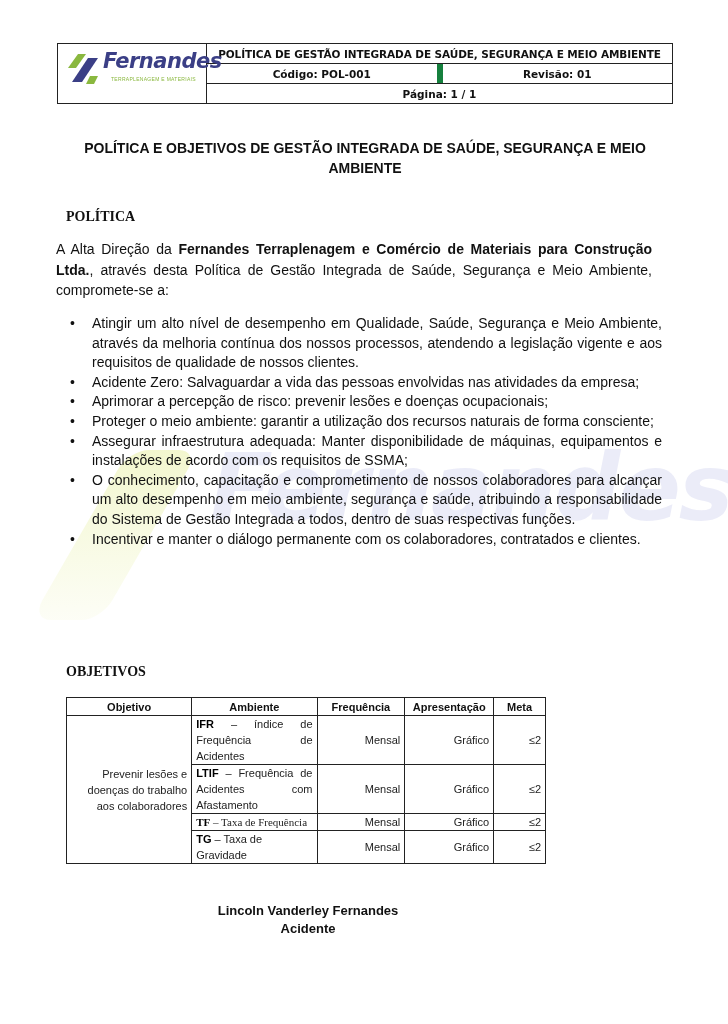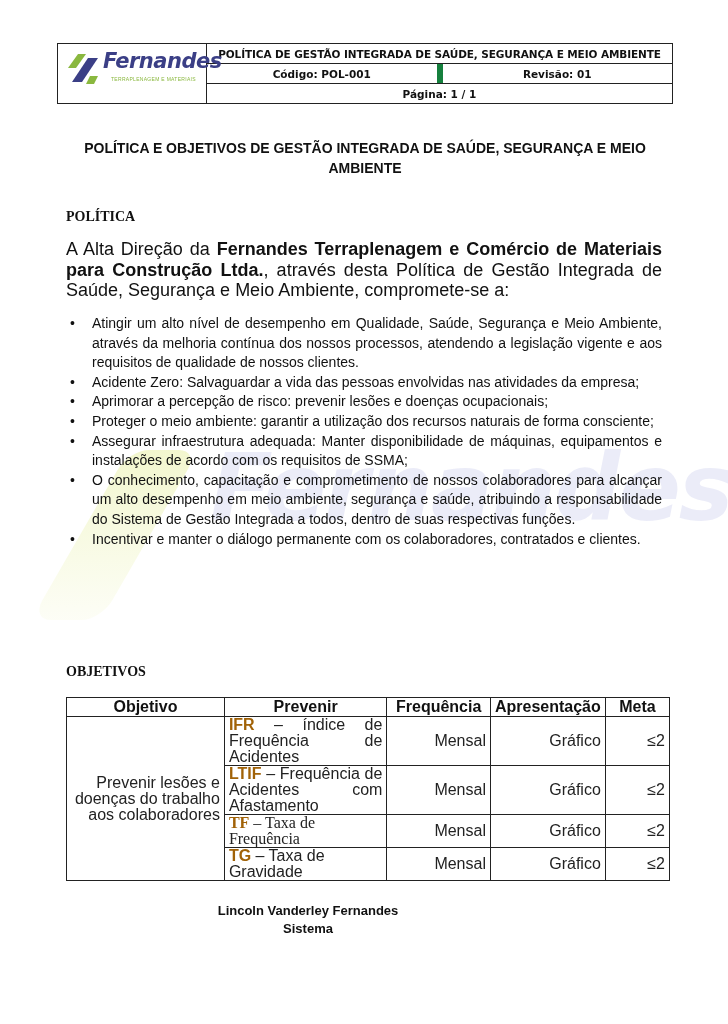--- a/index.html
+++ b/index.html
@@ -15,38 +15,38 @@
   .hdr-cell + .hdr-cell { border-left: 6px solid #15803d; }
   .hdr-row.title .hdr-cell { font-size: 10.5px; letter-spacing: -0.1px; }
 
   .logo-mark { position: absolute; left: 10px; top: 8px; width: 36px; height: 36px; }
   .logo-text { position: absolute; left: 45px; top: 5px; font-family: "DejaVu Sans", sans-serif; font-style: italic; font-weight: bold; font-size: 21px; color: #3b3f86; letter-spacing: -0.5px; }
   .logo-sub { position: absolute; left: 53px; top: 32px; font-size: 5px; color: #8ab83f; letter-spacing: 0.3px; }
 
   
   .doc-title { position: absolute; left: 60px; top: 138px; width: 610px; text-align: center; font-weight: bold; font-size: 14px; line-height: 20px; }
   .sec-h { position: absolute; left: 66px; font-weight: bold; font-size: 14px; font-family: Liberation Serif, serif; }
-  .para { position: absolute; left: 66px; width: 596px; font-size: 18px; line-height: 20.5px; text-align: justify; }
+  .para { position: absolute; left: 56px; width: 596px; font-size: 14px; line-height: 20.5px; text-align: justify; }
 
   .list { position: absolute; left: 66px; top: 314px; width: 596px; margin: 0; padding: 0; list-style: none; font-size: 14px; line-height: 19.6px; }
   .list li { position: relative; padding-left: 26px; text-align: justify; margin-bottom: 0px; }
   .list li .bullet { position: absolute; left: 4px; top: 0; }
 
   
   .wm { position: absolute; left: 60px; top: 430px; width: 620px; height: 200px; pointer-events: none; }
   .wm-text { position: absolute; left: 150px; top: 5px; font-family: "DejaVu Sans", sans-serif; font-style: italic; font-weight: bold; font-size: 92px; color: rgba(90,100,200,0.12); letter-spacing: -2px; }
   .wm-slash { position: absolute; left: 20px; top: 20px; width: 70px; height: 170px; background: linear-gradient(180deg, rgba(210,225,80,0.28), rgba(210,225,80,0.05)); transform: skewX(-30deg); border-radius: 20px; }
 
   
-  table.obj { position: absolute; left: 66px; top: 697px; width: 604px; border-collapse: collapse; font-size: 16px; }
+  table.obj { position: absolute; left: 66px; top: 697px; width: 480px; border-collapse: collapse; font-size: 11px; }
   table.obj th, table.obj td { border: 1px solid #222; padding: 0 4px; }
   table.obj th { font-weight: bold; height: 17px; text-align: center; }
   table.obj td { text-align: right; color: #222; }
   table.obj td.ind { text-align: justify; line-height: 16px; }
-  table.obj td.ind b { color: #a16207; }
+  table.obj td.ind b { color: #000000; }
   .r2 { height: 33px; }
   .r1 { height: 16px; }
 
   .sig { position: absolute; left: 0; width: 616px; text-align: center; font-weight: bold; font-size: 13px; }
 </style>
 </head>
 <body>
 
 <div class="hdr">
   <div class="hdr-logo">
@@ -98,21 +98,21 @@
   <colgroup>
     <col style="width:165px">
       <col style="width:172px">
       <col style="width:105px">
       <col style="width:95px">
       <col style="width:67px">
   </colgroup>
   <thead>
     <tr>
       <th>Objetivo</th>
-      <th>Prevenir</th>
+      <th>Ambiente</th>
       <th>Frequência</th>
       <th>Apresentação</th>
       <th>Meta</th>
     </tr>
   </thead>
   <tbody>
     <tr class="r2">
       <td rowspan="4" style="line-height:16px;">Prevenir lesões e doenças do trabalho aos colaboradores</td>
       <td class="ind"><b>IFR</b><span> – índice de Frequência de Acidentes</span></td>
       <td>Mensal</td>
@@ -134,13 +134,13 @@
     <tr class="r1">
       <td class="ind" style="text-align:left;"><b>TG</b><span> – Taxa de Gravidade</span></td>
       <td>Mensal</td>
       <td>Gráfico</td>
       <td>≤2</td>
     </tr>
   </tbody>
 </table>
 
 <div class="sig" style="top:903px;">Lincoln Vanderley Fernandes</div>
-<div class="sig" style="top:921px;">Sistema</div>
+<div class="sig" style="top:921px;">Acidente</div>
 
 </body></html>

